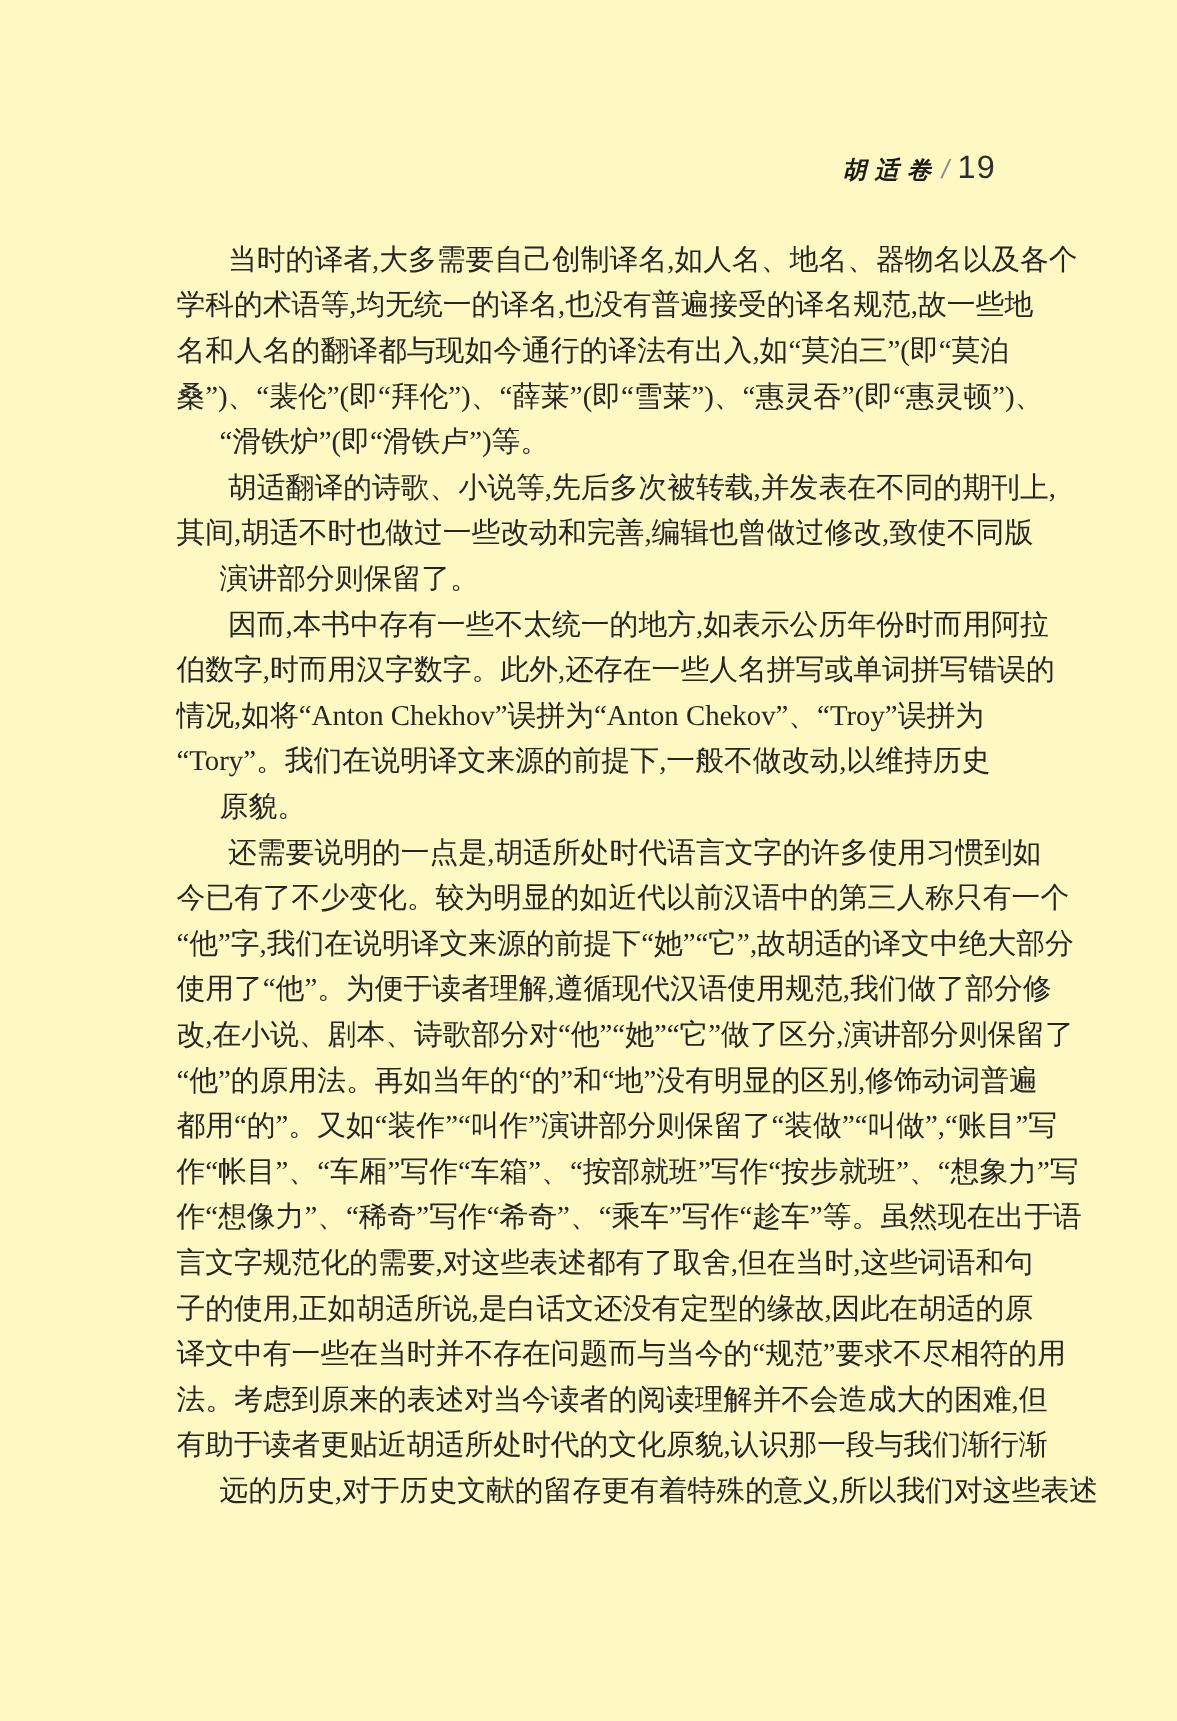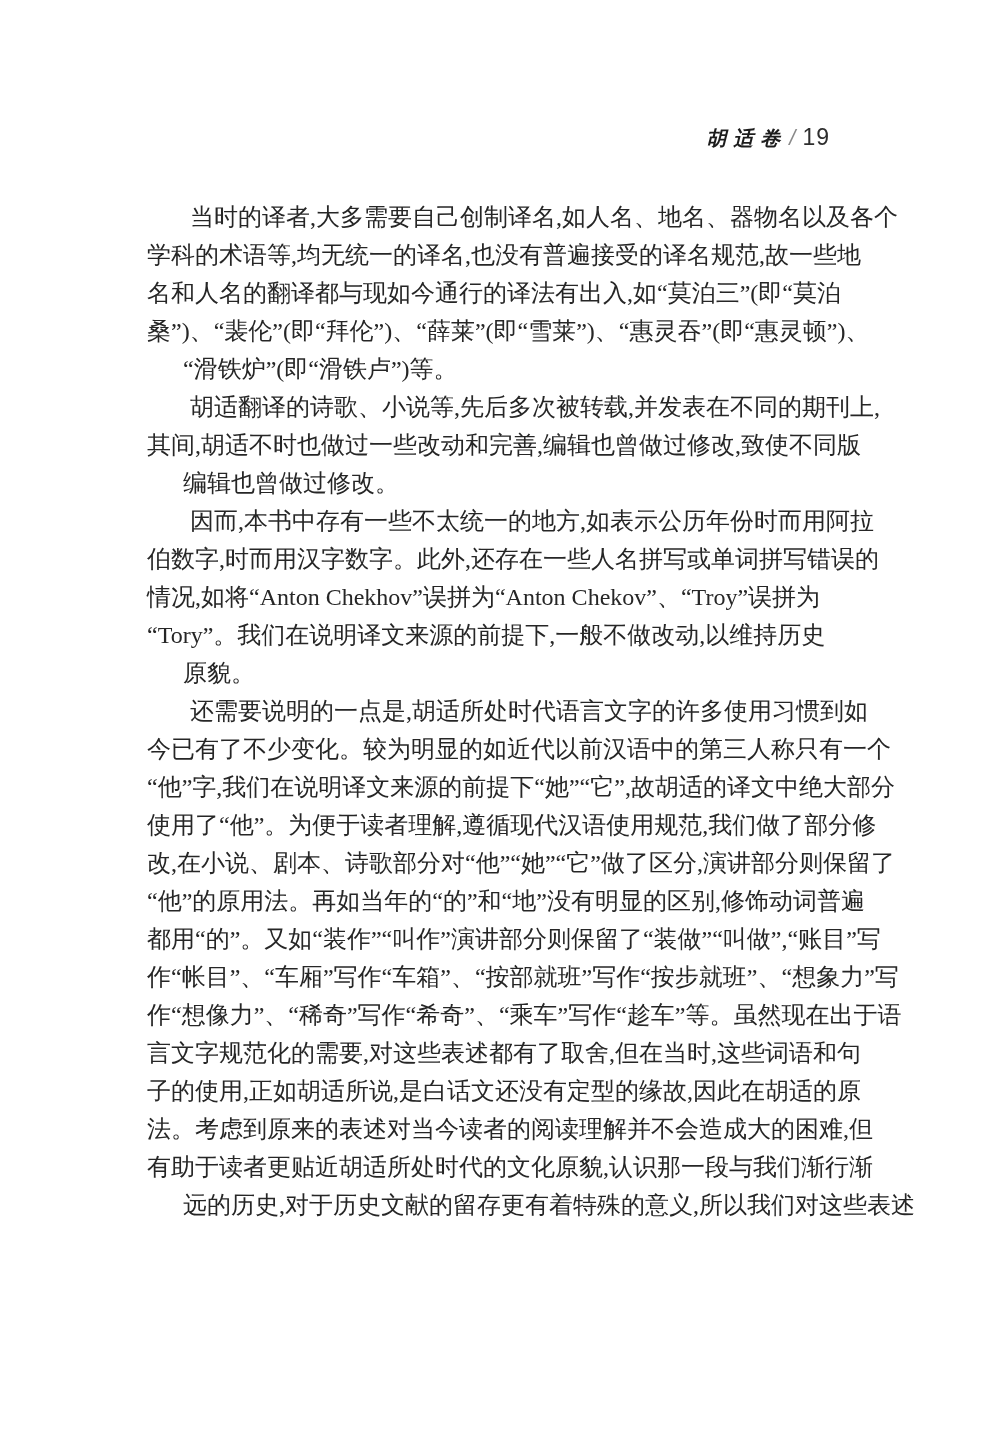--- a/index.html
+++ b/index.html
@@ -5,21 +5,21 @@
   html, body {
     margin: 0;
     padding: 0;
     background: #e8e8e8;
   }
   .page {
     position: relative;
     width: 981px;
     height: 1434px;
     margin: 0 auto;
-    background: #ffffff;
+    background: #fef9c3;
     overflow: hidden;
     font-family: "Liberation Serif", "DejaVu Serif", serif;
     color: #262626;
   }
   
   .running-head {
     position: absolute;
     top: 124px;
     right: 151px;
     display: flex;
@@ -37,21 +37,21 @@
     font-style: italic;
     font-weight: 300;
     font-size: 22px;
     color: #8a8a8a;
     margin: 0 7px 0 2px;
     font-family: "Liberation Sans", "DejaVu Sans", sans-serif;
   }
   .rh-num {
     font-family: "Liberation Sans", "DejaVu Sans", sans-serif;
     font-weight: 400;
-    font-size: 23px;
+    font-size: 27px;
     letter-spacing: 1px;
     color: #2e2e2e;
   }
   
   .body-text {
     position: absolute;
     top: 198px;
     left: 147px;
     width: 666px;
   }
@@ -83,40 +83,41 @@
       <div class="paragraph">
         <div class="line para-first">当时的译者,大多需要自己创制译名,如人名、地名、器物名以及各个</div>
         <div class="line">学科的术语等,均无统一的译名,也没有普遍接受的译名规范,故一些地</div>
         <div class="line">名和人名的翻译都与现如今通行的译法有出入,如“莫泊三”(即“莫泊</div>
         <div class="line">桑”)、“裴伦”(即“拜伦”)、“薛莱”(即“雪莱”)、“惠灵吞”(即“惠灵顿”)、</div>
         <div class="line para-last">“滑铁炉”(即“滑铁卢”)等。</div>
       </div>
       <div class="paragraph">
         <div class="line para-first">胡适翻译的诗歌、小说等,先后多次被转载,并发表在不同的期刊上,</div>
         <div class="line">其间,胡适不时也做过一些改动和完善,编辑也曾做过修改,致使不同版</div>
-        <div class="line para-last">编辑也曾做过修改。</div>
+        <div class="line para-last">演讲部分则保留了。</div>
       </div>
       <div class="paragraph">
         <div class="line para-first">因而,本书中存有一些不太统一的地方,如表示公历年份时而用阿拉</div>
         <div class="line">伯数字,时而用汉字数字。此外,还存在一些人名拼写或单词拼写错误的</div>
         <div class="line">情况,如将“Anton Chekhov”误拼为“Anton Chekov”、“Troy”误拼为</div>
         <div class="line">“Tory”。我们在说明译文来源的前提下,一般不做改动,以维持历史</div>
         <div class="line para-last">原貌。</div>
       </div>
       <div class="paragraph">
         <div class="line para-first">还需要说明的一点是,胡适所处时代语言文字的许多使用习惯到如</div>
         <div class="line">今已有了不少变化。较为明显的如近代以前汉语中的第三人称只有一个</div>
         <div class="line">“他”字,我们在说明译文来源的前提下“她”“它”,故胡适的译文中绝大部分</div>
         <div class="line">使用了“他”。为便于读者理解,遵循现代汉语使用规范,我们做了部分修</div>
         <div class="line">改,在小说、剧本、诗歌部分对“他”“她”“它”做了区分,演讲部分则保留了</div>
         <div class="line">“他”的原用法。再如当年的“的”和“地”没有明显的区别,修饰动词普遍</div>
         <div class="line">都用“的”。又如“装作”“叫作”演讲部分则保留了“装做”“叫做”,“账目”写</div>
         <div class="line">作“帐目”、“车厢”写作“车箱”、“按部就班”写作“按步就班”、“想象力”写</div>
         <div class="line">作“想像力”、“稀奇”写作“希奇”、“乘车”写作“趁车”等。虽然现在出于语</div>
         <div class="line">言文字规范化的需要,对这些表述都有了取舍,但在当时,这些词语和句</div>
         <div class="line">子的使用,正如胡适所说,是白话文还没有定型的缘故,因此在胡适的原</div>
+        <div class="line">译文中有一些在当时并不存在问题而与当今的“规范”要求不尽相符的用</div>
         <div class="line">法。考虑到原来的表述对当今读者的阅读理解并不会造成大的困难,但</div>
         <div class="line">有助于读者更贴近胡适所处时代的文化原貌,认识那一段与我们渐行渐</div>
         <div class="line para-last">远的历史,对于历史文献的留存更有着特殊的意义,所以我们对这些表述</div>
       </div>
     </div>
 
 </div>
 
 </body></html>

